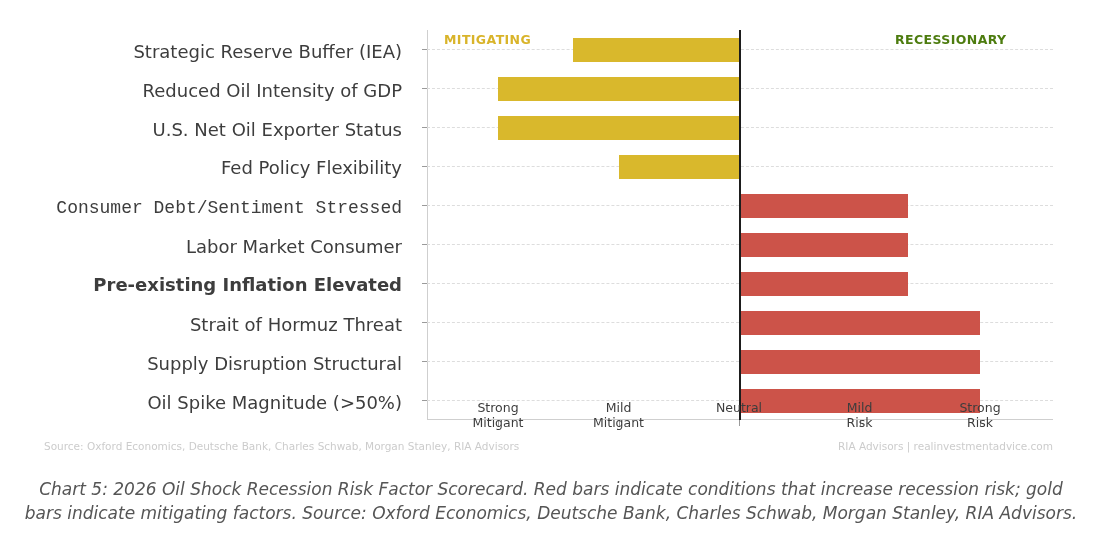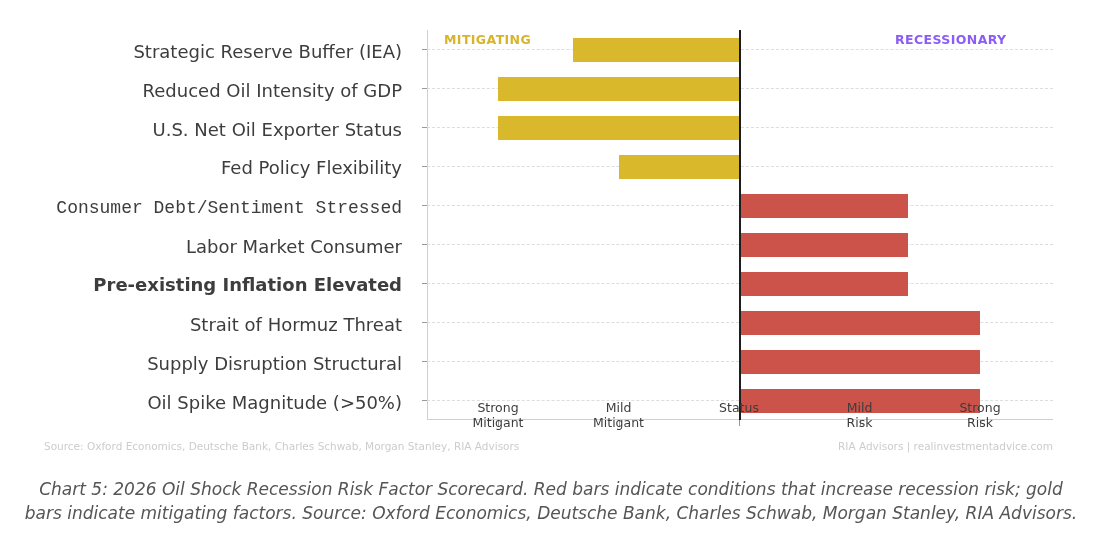--- a/index.html
+++ b/index.html
@@ -114,21 +114,21 @@
 
   .region-label {
     position: absolute;
     top: 32px;
     font-size: 12.5px;
     font-weight: bold;
     letter-spacing: .4px;
     margin-left: 11px;
   }
   #label-mitigating { left: 433px; color: #d9b42a; }
-  #label-recessionary { left: 884px; color: #8b5cf6; }
+  #label-recessionary { left: 884px; color: #4d7c0f; }
 
   .source-note {
     position: absolute;
     top: 440px;
     font-size: 10.5px;
     color: #cccccc;
     white-space: nowrap;
   }
   #source-left { left: 44px; }
   #source-right { left: 838px; }
@@ -217,21 +217,21 @@
   <div id="xticklabels">
       <div class="xtick-label" style="left: 498px;">
         <div>Strong</div>
         <div>Mitigant</div>
       </div>
       <div class="xtick-label" style="left: 618.5px;">
         <div>Mild</div>
         <div>Mitigant</div>
       </div>
       <div class="xtick-label" style="left: 739px;">
-        <div>Status</div>
+        <div>Neutral</div>
       </div>
       <div class="xtick-label" style="left: 859.5px;">
         <div>Mild</div>
         <div>Risk</div>
       </div>
       <div class="xtick-label" style="left: 980px;">
         <div>Strong</div>
         <div>Risk</div>
       </div>
     </div>

